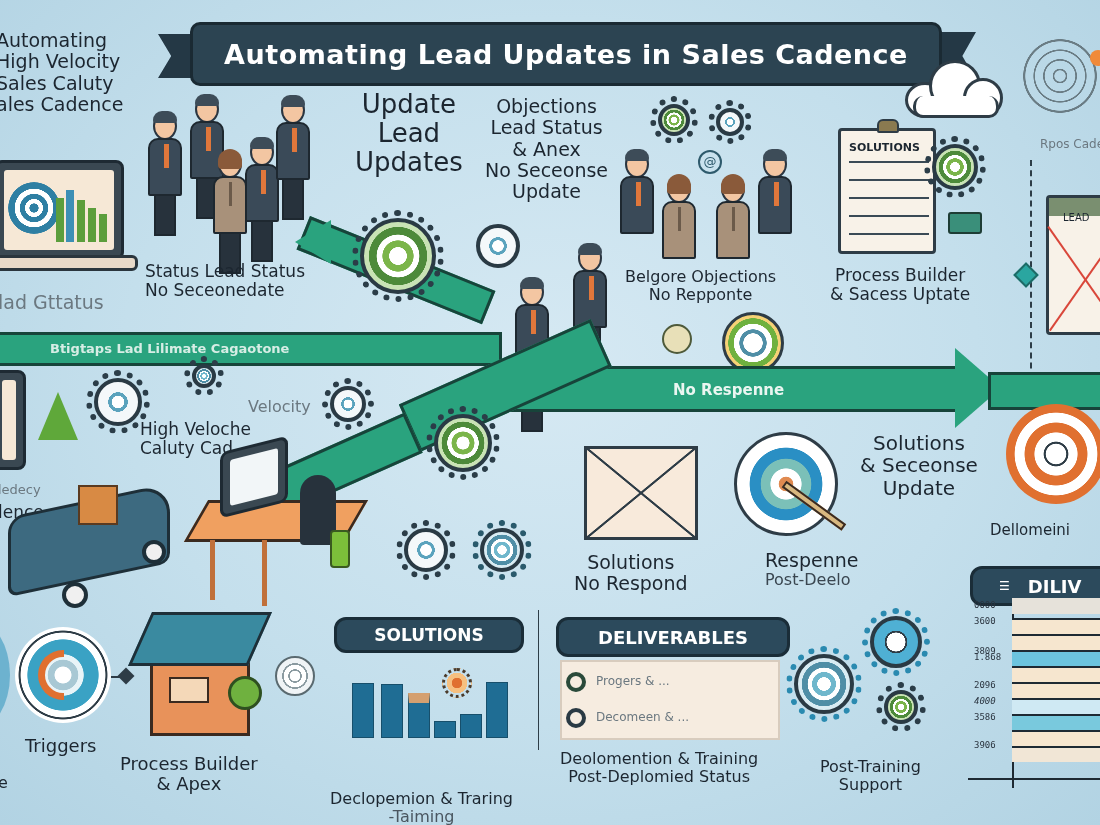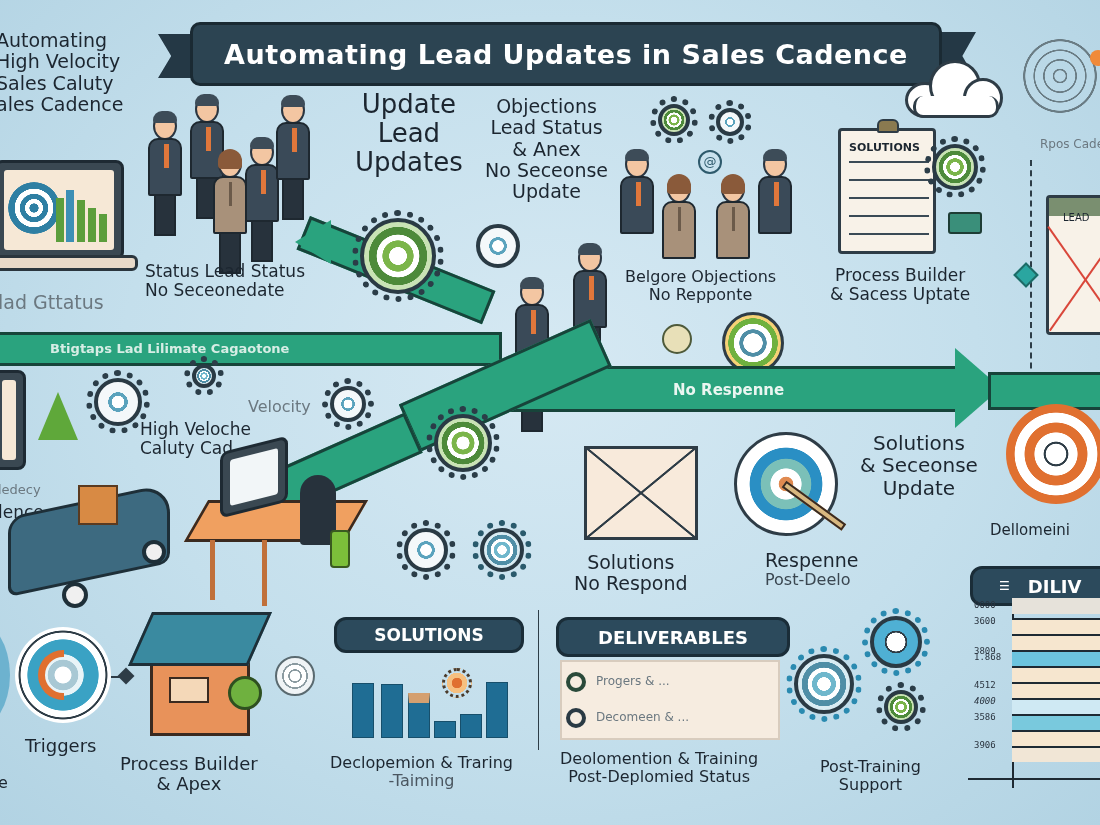--- a/index.html
+++ b/index.html
@@ -347,21 +347,21 @@
 <div class="abs" style="left:348px;top:668px;width:170px;height:70px;">
   <div class="bar" style="left:4px;height:55px;"></div>
   <div class="bar" style="left:33px;height:54px;"></div>
   <div class="bar" style="left:60px;height:45px;border-top:10px solid #d4a070;"></div>
   <div class="bar" style="left:86px;height:17px;"></div>
   <div class="bar" style="left:112px;height:24px;"></div>
   <div class="bar" style="left:138px;height:56px;"></div>
   <div class="abs" style="left:94px;top:0;width:30px;height:30px;border-radius:50%;background:radial-gradient(circle,#e07030 0 30%,#f6c080 31% 60%,transparent 61%);border:3px dotted #4a3a2a;"></div>
 </div>
 <div class="dash-v" style="left:538px;top:610px;height:140px;border-left-style:solid;border-left-width:1px;"></div>
-<div class="txt" style="left:330px;top:754px;font-size:16px;">
+<div class="txt" style="left:330px;top:790px;font-size:16px;">
   <div>Declopemion &amp; Traring</div>
   <div style="color:#4a5660;">-Taiming</div>
 </div>
 
 <div class="pill" style="left:556px;top:617px;width:234px;height:40px;font-size:18px;">
   <span>DELIVERABLES</span>
 </div>
 <div class="card" style="left:560px;top:660px;width:220px;height:80px;">
   <div class="abs" style="left:4px;top:10px;width:20px;height:20px;border-radius:50%;border:4px solid #2a4a3a;"></div>
   <div class="abs faded" style="left:34px;top:12px;font-size:12px;">Progers &amp; ...</div>
@@ -404,17 +404,17 @@
   <div class="row" style="top:84px;background:#f6e6cf;"></div>
   <div class="row" style="top:100px;background:#cfe9f3;"></div>
   <div class="row" style="top:116px;background:#79c9dd;"></div>
   <div class="row" style="top:132px;background:#f6e6cf;"></div>
   <div class="row" style="top:148px;background:#f1e6d6;"></div>
   <div class="abs" style="left:0;right:0;top:180px;border-top:2px solid #1e2a33;"></div>
   <span class="lbl" style="top:2px;">0000</span>
   <span class="lbl" style="top:18px;">3600</span>
   <span class="lbl" style="top:40px;margin-top:8px;">3809</span>
   <span class="lbl" style="top:54px;">1.868</span>
-  <span class="lbl" style="top:82px;">4512</span>
+  <span class="lbl" style="top:82px;">2096</span>
   <span class="lbl" style="top:98px;font-style:italic;">4000</span>
   <span class="lbl" style="top:114px;">3586</span>
   <span class="lbl" style="top:142px;">3906</span>
 </div>
 
 </body></html>

